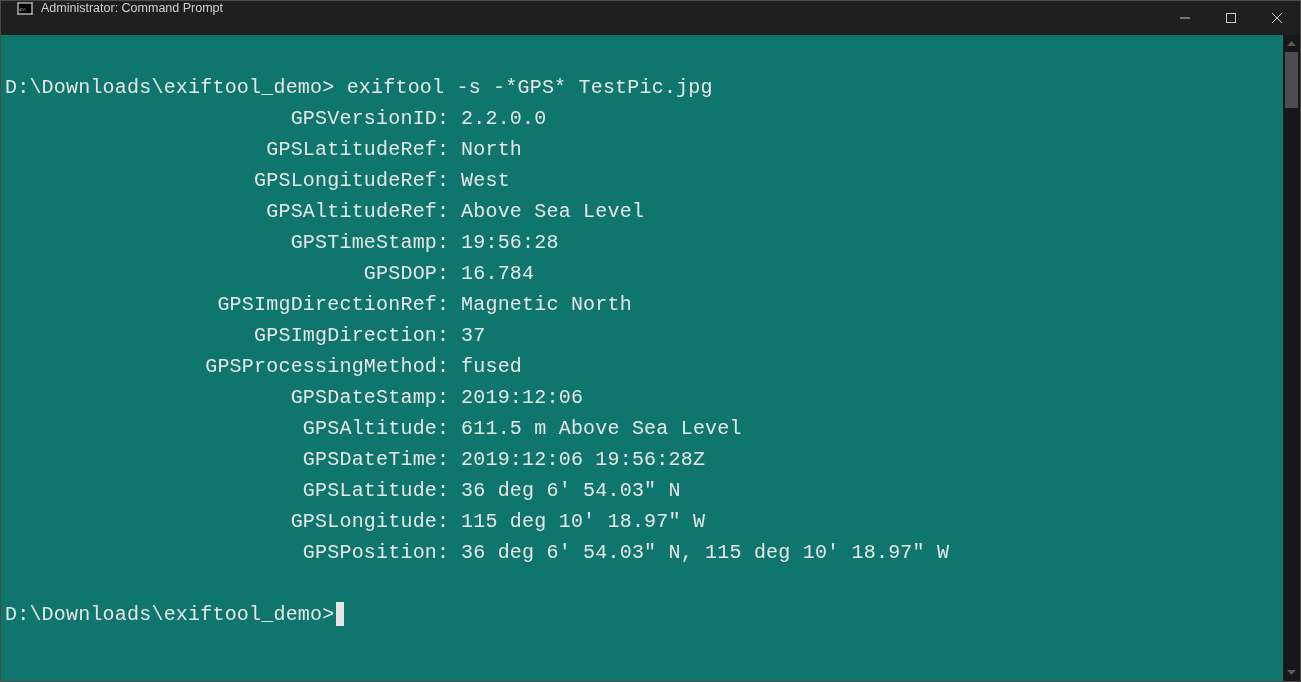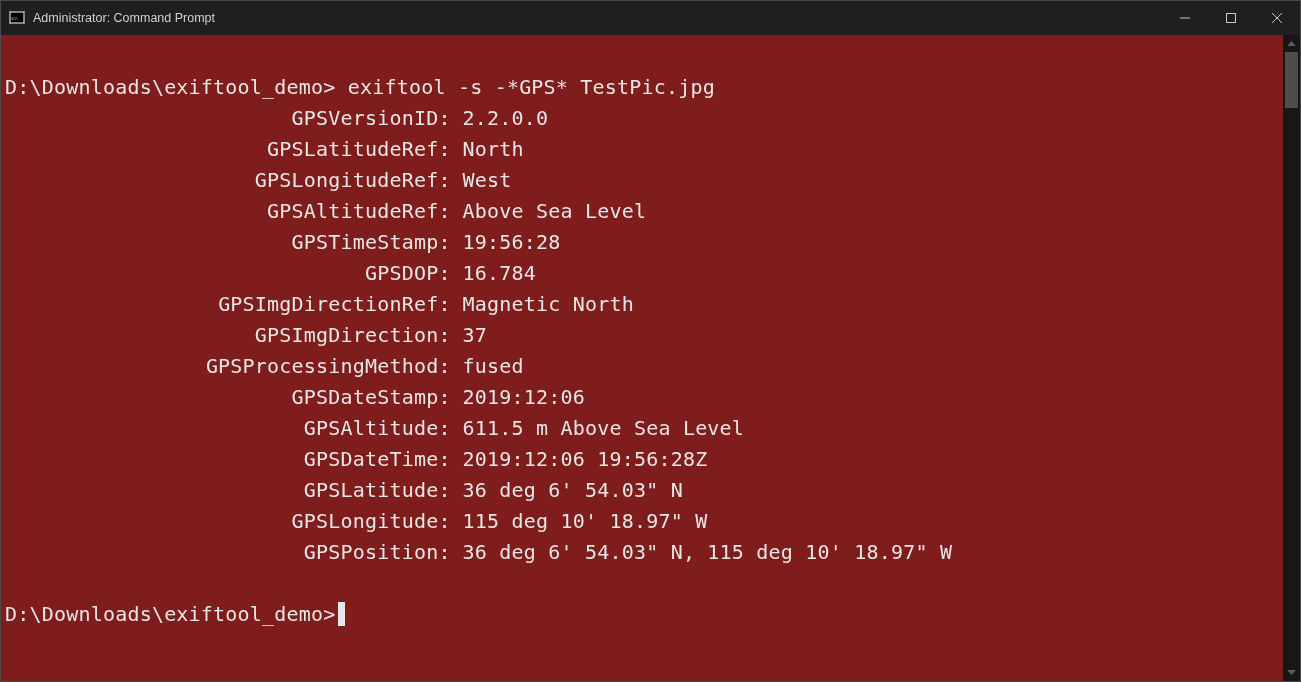--- a/index.html
+++ b/index.html
@@ -15,22 +15,22 @@
     background: #0c0c0c;
     border: 1px solid #4a4a4a;
     display: flex;
     flex-direction: column;
     position: relative;
   }
   .titlebar {
     height: 34px;
     background: #1f1f1f;
     display: flex;
-    align-items: center;
-    padding-left: 8px;
+    align-items: flex-start;
+    padding-left: 16px;
     user-select: none;
   }
   .titlebar-icon {
     width: 16px;
     height: 16px;
     margin-right: 8px;
     display: inline-flex;
     align-items: center;
     justify-content: center;
   }
@@ -46,21 +46,22 @@
     height: 34px;
     display: flex;
     align-items: center;
     justify-content: center;
     color: #c8c8c8;
   }
   .titlebar-btn svg { stroke: #c8c8c8; }
   .client {
     flex: 1;
     display: flex;
-    background: #7f1d1d;
+    background: #0f766e;
+    font-family: Liberation Mono, monospace;
   }
   .terminal {
     flex: 1;
     padding: 6px 4px 0 4px;
     color: #e6e6e6;
     font-size: 20px;
     line-height: 1.55;
     white-space: pre;
     overflow: hidden;
     letter-spacing: 0.2px;

